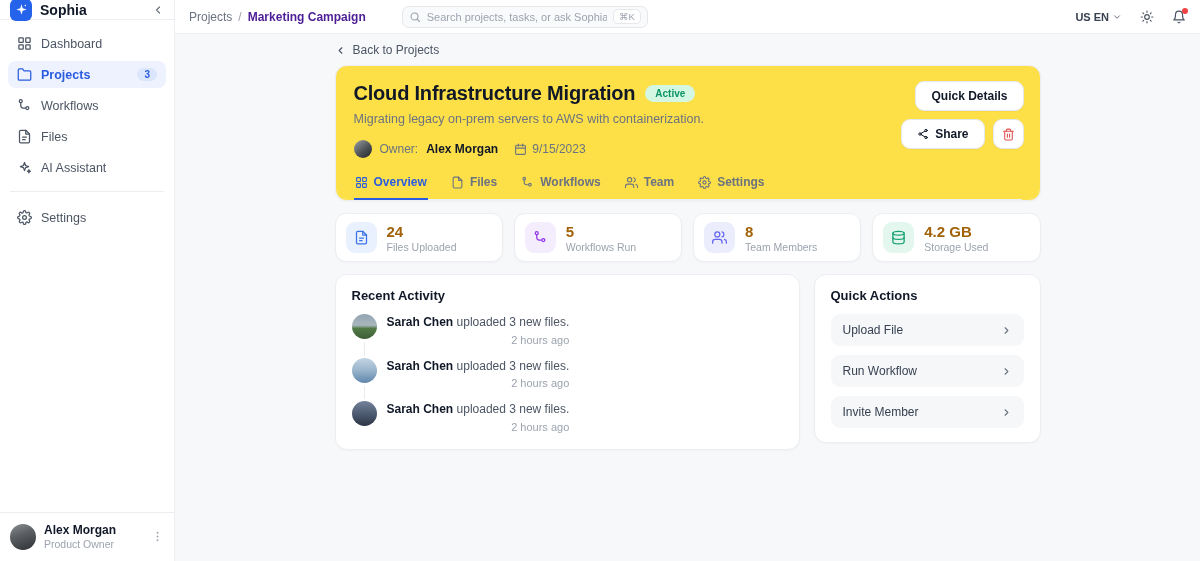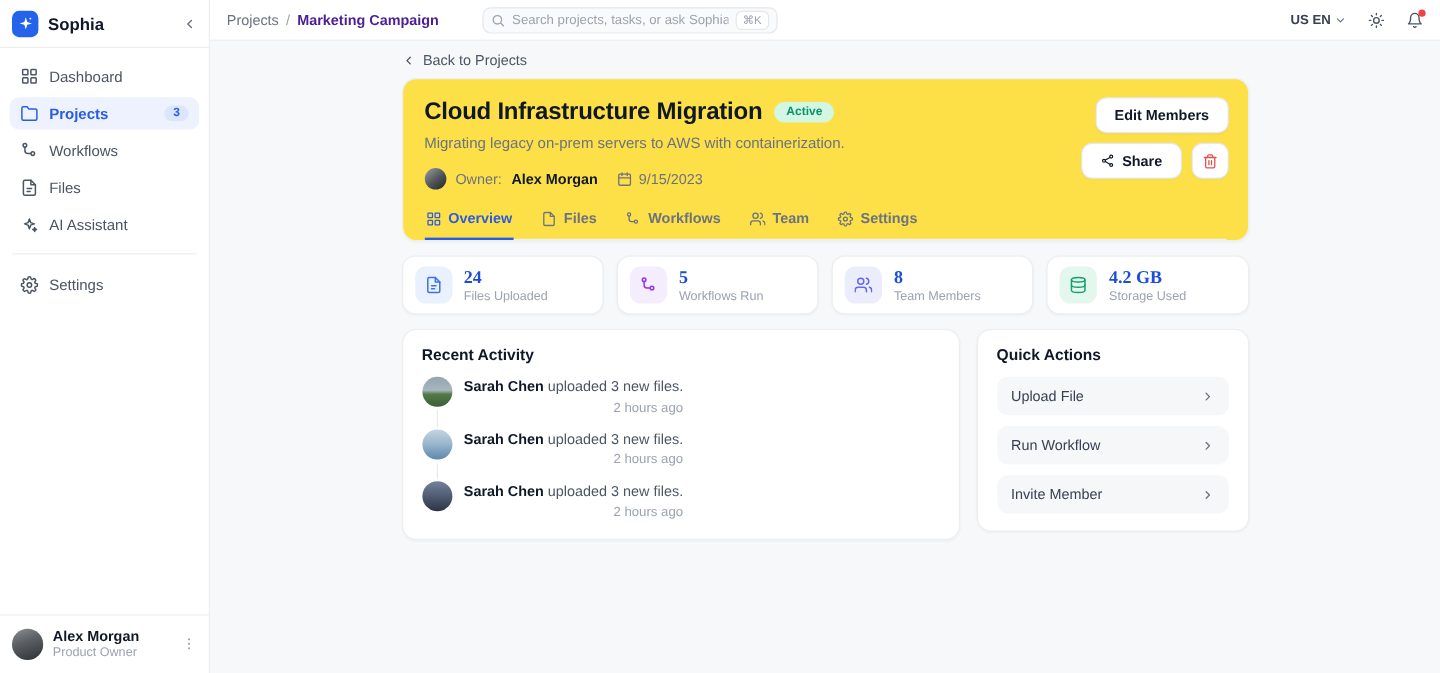--- a/index.html
+++ b/index.html
@@ -2,21 +2,21 @@
 <html><head>
 <meta charset="utf-8">
 <style>
   * { box-sizing: border-box; margin: 0; padding: 0; }
   html,body { width:1200px; height:561px; overflow:hidden; }
   body { font-family:"Liberation Sans", sans-serif; background:#f7f8fa; color:#111827; font-size:12px; }
   .app { display:flex; width:1200px; height:561px; }
 
   
   .sidebar { width:175px; background:#fff; border-right:1px solid #eceef1; display:flex; flex-direction:column; flex-shrink:0; }
-  .sidebar-header { height:40px; display:flex; align-items:center; gap:8px; padding:0 10px; border-bottom:1px solid #eceef1; }
+  .sidebar-header { height:20px; display:flex; align-items:center; gap:8px; padding:0 10px; border-bottom:1px solid #eceef1; }
   .logo { width:22px; height:22px; border-radius:6px; background:#2563eb; display:flex; align-items:center; justify-content:center; flex-shrink:0; }
   .brand { font-weight:700; font-size:14px; color:#101828; flex:1; }
   .collapse { color:#6b7280; display:flex; align-items:center; cursor:pointer; }
   .sidebar-nav { padding:10px 8px 0 8px; flex:1; }
   .nav-item { display:flex; align-items:center; gap:9px; padding:6px 9px; margin-bottom:4px; border-radius:8px; color:#4b5563; font-size:12.5px; font-weight:500; cursor:pointer; }
   .nav-item .nav-label { flex:1; }
   .nav-item.active { background:#edf2fe; color:#2a5ce0; font-weight:700; }
   .nav-badge { background:#dbe5fb; color:#2a5ce0; font-size:10px; font-weight:700; border-radius:8px; padding:1px 7px; }
   .nav-divider { height:1px; background:#eceef1; margin:10px 2px 12px 2px; }
   .sidebar-footer { border-top:1px solid #eceef1; padding:10px; display:flex; align-items:center; gap:8px; }
@@ -67,21 +67,21 @@
   .tab { display:flex; align-items:center; gap:6px; font-size:12px; font-weight:600; color:#6b7280; padding:2px 1px 9px 1px; border-bottom:2px solid transparent; margin-bottom:-1px; cursor:pointer; }
   .tab.active { color:#2a5ce0; border-bottom-color:#2a5ce0; }
 
   .stats-row { display:flex; gap:11px; margin-top:12px; }
   .stat-card { flex:1; background:#fff; border:1px solid #eceef1; border-radius:11px; padding:8px 10px; display:flex; align-items:center; gap:10px; box-shadow:0 1px 2px rgba(16,24,40,.03); }
   .stat-icon { width:31px; height:31px; border-radius:9px; display:flex; align-items:center; justify-content:center; flex-shrink:0; }
   .si-blue   { background:#eaf1fe; color:#3b72e8; }
   .si-purple { background:#f4edfd; color:#9333ea; }
   .si-indigo { background:#ebedfd; color:#6366f1; }
   .si-green  { background:#e4f7ee; color:#12a06e; }
-  .stat-value { font-size:15px; font-weight:700; color:#1d4ed8; line-height:1.2;font-family:Liberation Serif, serif; }
+  .stat-value { font-size:15px; font-weight:700; color:#a16207; line-height:1.2; }
   .stat-label { font-size:10.5px; color:#9ca3af; }
 
   .bottom-row { display:flex; gap:14px; margin-top:12px; align-items:flex-start; }
   .panel { background:#fff; border:1px solid #eceef1; border-radius:12px; padding:13px 16px 14px 16px; box-shadow:0 1px 2px rgba(16,24,40,.03); }
   .activity-panel { width:465px; }
   .panel-title { font-size:13px; font-weight:700; color:#101828; margin-bottom:11px; }
   .activity-item { display:flex; gap:10px; position:relative; padding-bottom:12px; }
   .activity-item:last-child { padding-bottom:2px; }
   .activity-item:not(:last-child)::after { content:""; position:absolute; left:12px; top:28px; bottom:2px; width:1px; background:#e8eaee; }
   .av-act { width:25px; height:25px; z-index:1; }
@@ -246,21 +246,21 @@
             <span class="meta-date">
               <svg width="13" height="13" viewBox="0 0 24 24" fill="none" stroke="currentColor" stroke-width="2" stroke-linecap="round" stroke-linejoin="round">
                   <rect x="3" y="4" width="18" height="17" rx="2"></rect>
                   <path d="M16 2v4M8 2v4M3 9.5h18"></path>
                 </svg>
               <span>9/15/2023</span>
             </span>
           </div>
 
           <div class="header-actions">
-            <button class="btn">Edit Members</button>
+            <button class="btn">Quick Details</button>
             <div class="actions-row">
               <button class="btn">
                 <svg width="12" height="12" viewBox="0 0 24 24" fill="none" stroke="currentColor" stroke-width="2" stroke-linecap="round">
                     <circle cx="18" cy="5" r="2.4"></circle>
                     <circle cx="6" cy="12" r="2.4"></circle>
                     <circle cx="18" cy="19" r="2.4"></circle>
                     <path d="M8.2 13.2l7.6 4.5M15.8 6.4L8.2 10.8"></path>
                   </svg>
                 <span>Share</span>
               </button>

